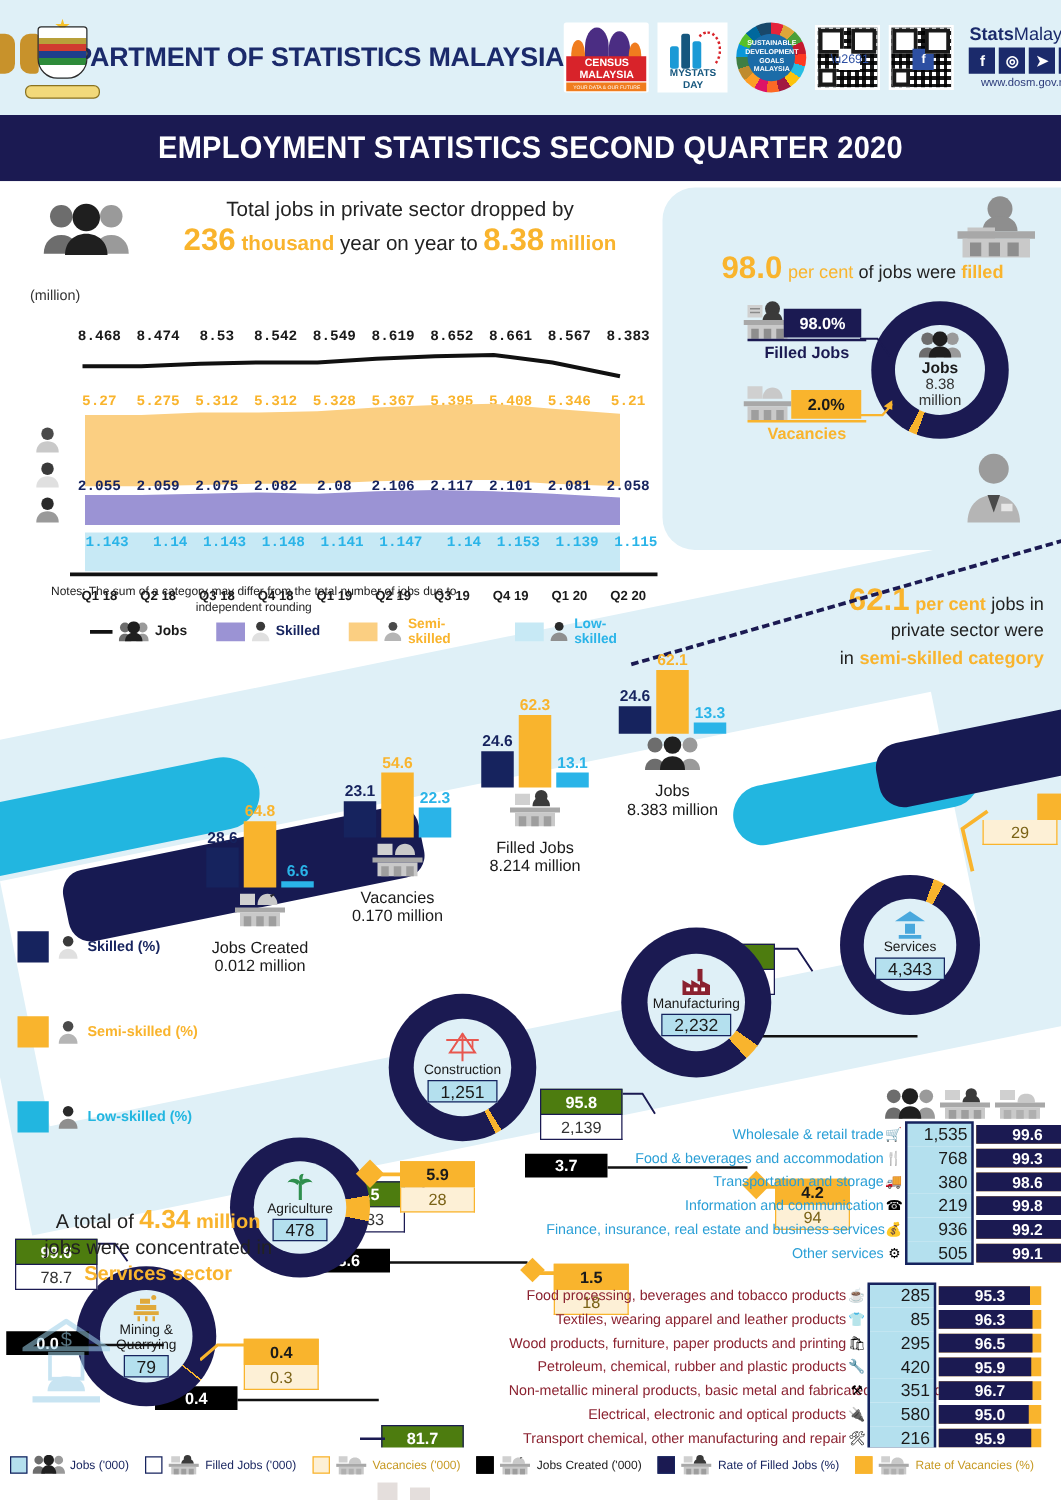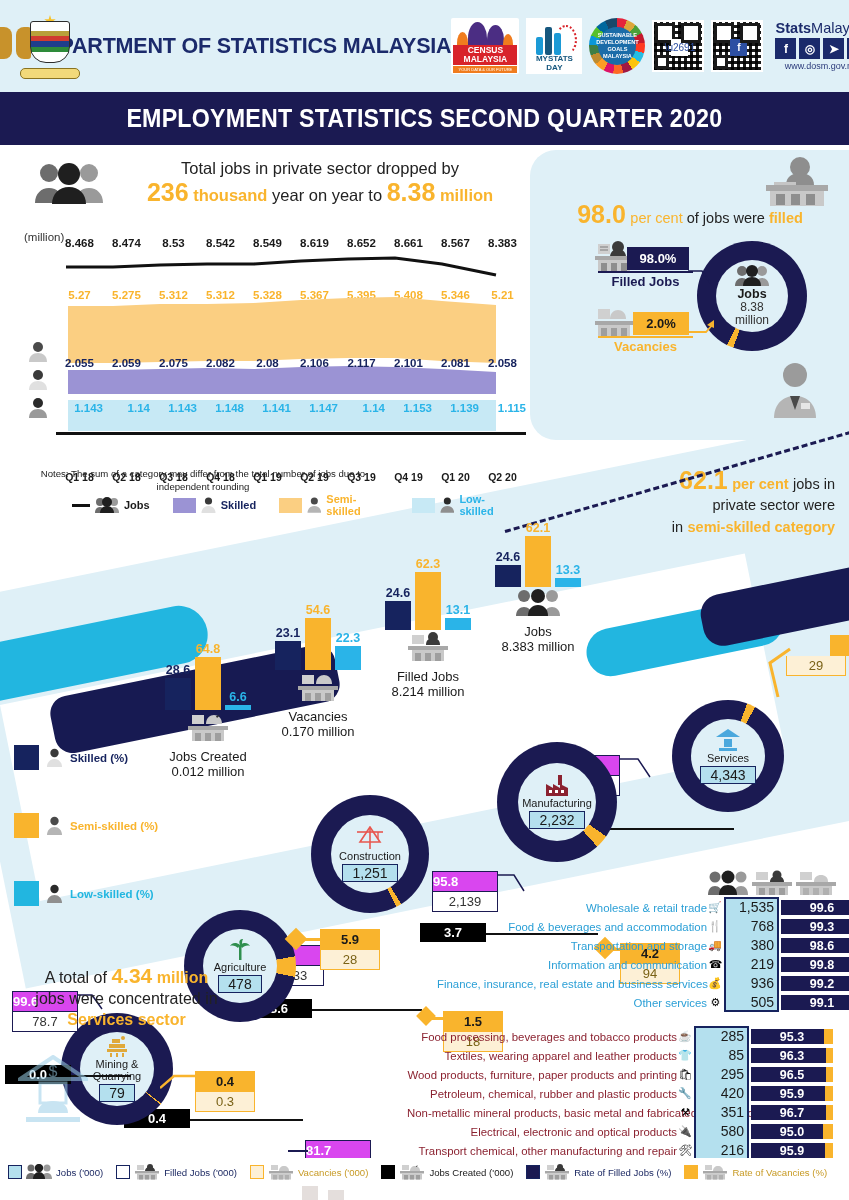--- a/index.html
+++ b/index.html
@@ -161,21 +161,21 @@
   .hero-icon { position:absolute; left:33px; top:16px; width:72px; height:44px; }
   .hero-text { position:absolute; left:120px; top:12px; width:400px; text-align:center; }
   .hero-l1 { font-size:16.5px; color:#222; line-height:22px; }
   .hero-l2 { font-size:16.5px; color:#222; line-height:26px; }
   .hero-l2 .big { font-size:25px; font-weight:bold; color:#f9b42d; }
   .hero-l2 .amber { color:#f9b42d; font-weight:bold; }
 
   
   .chart { position:absolute; left:24px; top:86px; width:510px; height:265px; }
   .chart .unit { position:absolute; left:0; top:0; font-size:11.5px; color:#333; }
-  .chart .plot { position:absolute; left:32px; top:8px; width:470px; height:218px; }
+  .chart .plot { position:absolute; left:32px; top:34px; width:470px; height:218px;font-family:Liberation Mono, monospace; }
   .row-labels { position:absolute; display:flex; width:100%; }
   .row-labels span {
     flex:1; text-align:center; font-size:11.5px; font-weight:bold;
   }
   .lbl-jobs span { color:#1a1a1a; }
   .lbl-semi span { color:#f9b42d; }
   .lbl-skill span { color:#16235e; }
   .lbl-low span { color:#2ab4e8;text-align:right; }
   .axis-line { position:absolute; left:0; bottom:0; width:100%; height:3px; background:#111; }
   .xaxis { position:absolute; left:32px; top:240px; width:470px; display:flex; }
@@ -260,22 +260,22 @@
   .sdonut .hole {
     position:absolute; border-radius:50%; background:#dff0f7;
     display:flex; flex-direction:column; align-items:center; justify-content:center;
   }
   .sdonut .sname { font-size:11px; color:#1a1a1a; line-height:12px; text-align:center; }
   .sdonut .sval {
     background:#b4e0ee; border:1.6px solid #16235e; font-size:14px; color:#1a1a1a;
     padding:0px 9px; margin-top:2px;
   }
   .cb-navy {
-    position:absolute; background:#d946ef; color:#fff; font-size:13px; font-weight:bold;
-    text-align:left; padding:2px 0; width:66px; border:1.4px solid #1b1a52;
+    position:absolute; background:#4d7c0f; color:#fff; font-size:13px; font-weight:bold;
+    text-align:center; padding:2px 0; width:66px; border:1.4px solid #1b1a52;
   }
   .cb-navy-sub {
     position:absolute; background:#fff; color:#333; font-size:13px;
     text-align:center; padding:2px 0; width:66px; border:1.4px solid #1b1a52; border-top:none;
   }
   .cb-black {
     position:absolute; background:#000; color:#fff; font-size:13px; font-weight:bold;
     text-align:center; padding:2px 0; width:66px;
   }
   .cb-amber {

